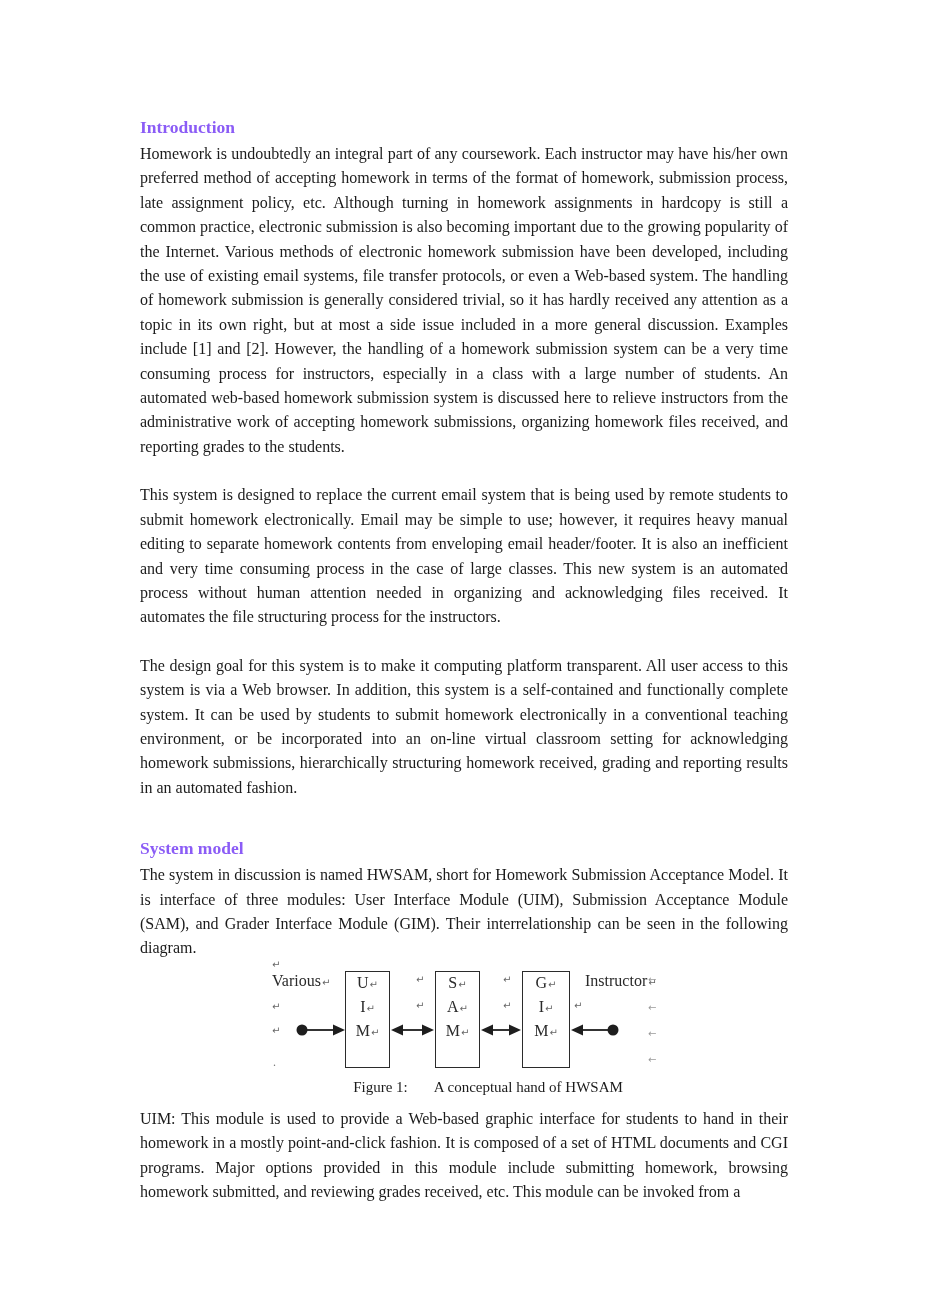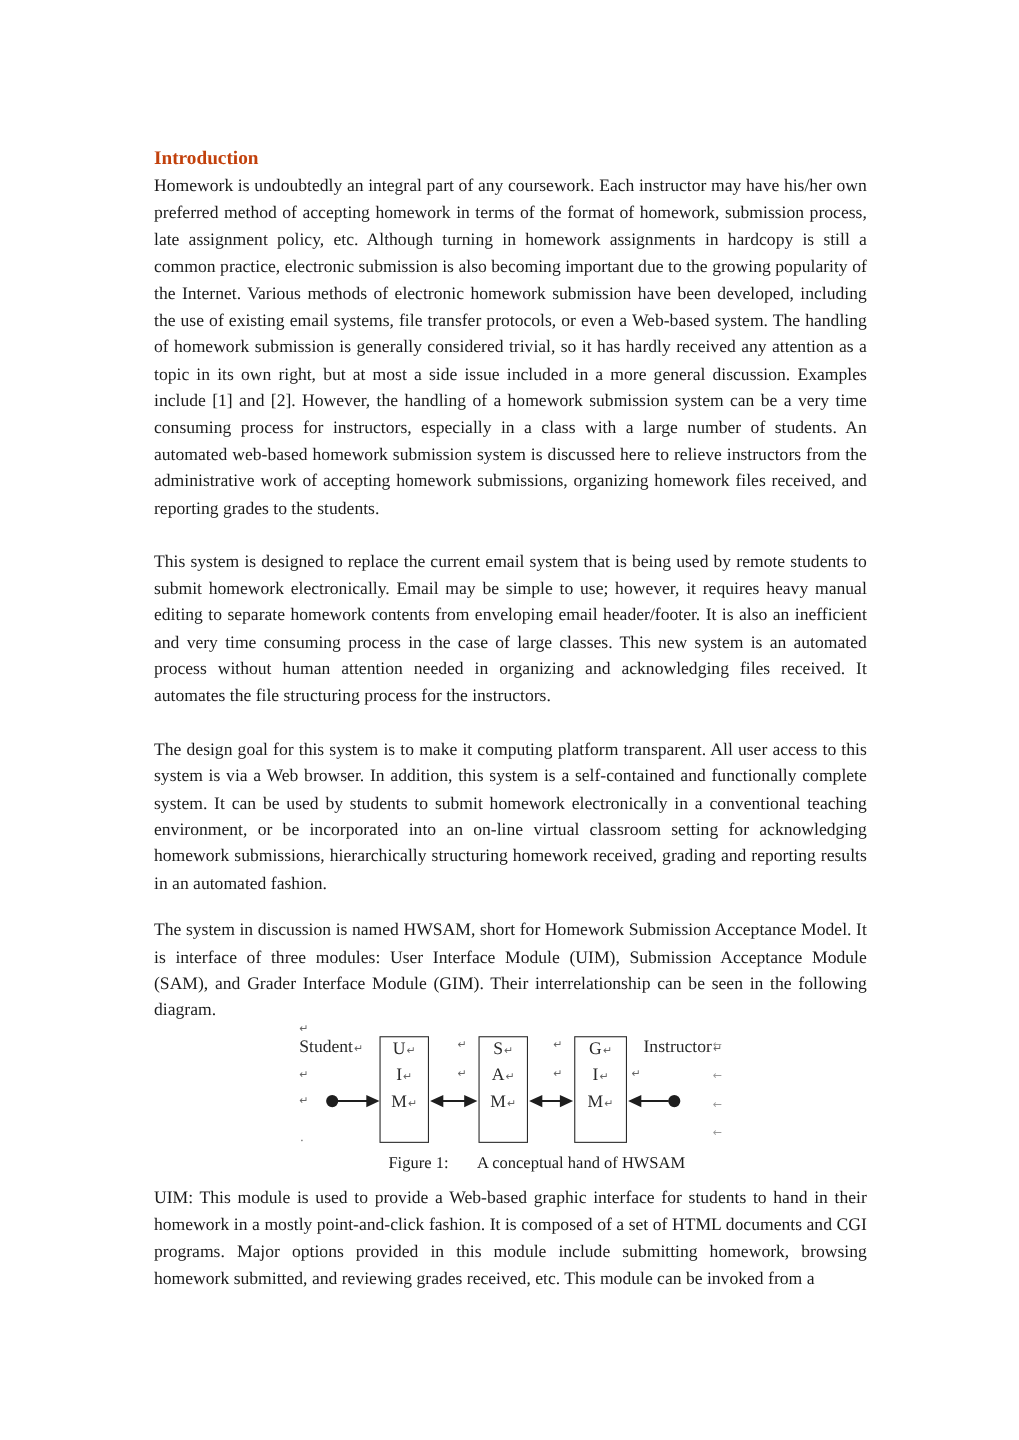--- a/index.html
+++ b/index.html
@@ -2,24 +2,24 @@
 <html><head>
 <meta charset="utf-8">
 <style>
   html,body{margin:0;padding:0;}
   body{
     width:926px;height:1309px;background:#ffffff;
     font-family:"Liberation Serif","DejaVu Serif",serif;color:#1b1b1b;
     overflow:hidden;position:relative;
   }
   .content{position:absolute;left:140px;top:115px;width:648px;}
-  h1.sec{font-size:17.5px;line-height:24px;margin:16px 0 3px 0;font-weight:bold;color:#c2410c;}
+  h1.sec{font-size:17.5px;line-height:24px;margin:0 0 3px 0;font-weight:bold;color:#8b5cf6;}
   h1.sec2{margin-top:0;}
   p.body{font-size:16px;line-height:24.4px;text-align:justify;margin:0 0 24px 0;}
-  p.body.tight{margin-bottom:18px;}
+  p.body.tight{margin-bottom:36px;}
   p.body.nomargin{margin-bottom:0;}
   p.body b{font-weight:normal;}
 
   
   .figure{position:relative;width:648px;height:115px;margin:-6px 0 0 0;}
   .fig-text{position:absolute;font-size:16px;line-height:17px;color:#2a2a2a;white-space:nowrap;}
   .mark{font-family:"DejaVu Sans",sans-serif;font-size:10px;color:#666;line-height:11px;}
   .mark.inline{margin-left:1px;vertical-align:baseline;}
   .mark.pos{position:absolute;}
   .mark.gray{color:#9a9a9a;}
@@ -41,30 +41,31 @@
 <div class="content">
 
   <h1 class="sec">Introduction</h1>
 
   <p class="body">Homework is undoubtedly an integral part of any coursework. Each instructor may have his/her own preferred method of accepting homework in terms of the format of homework, submission process, late assignment policy, etc. Although turning in homework assignments in hardcopy is still a common practice, electronic submission is also becoming important due to the growing popularity of the Internet. Various methods of electronic homework submission have been developed, including the use of existing email systems, file transfer protocols, or even a Web-based system. The handling of homework submission is generally considered trivial, so it has hardly received any attention as a topic in its own right, but at most a side issue included in a more general discussion. Examples include [1] and [2]. However, the handling of a homework submission system can be a very time consuming process for instructors, especially in a class with a large number of students. An automated web-based homework submission system is discussed here to relieve instructors from the administrative work of accepting homework submissions, organizing homework files received, and reporting grades to the students.</p>
 
   <p class="body">This system is designed to replace the current email system that is being used by remote students to submit homework electronically. Email may be simple to use; however, it requires heavy manual editing to separate homework contents from enveloping email header/footer. It is also an inefficient and very time consuming process in the case of large classes. This new system is an automated process without human attention needed in organizing and acknowledging files received. It automates the file structuring process for the instructors.</p>
 
   <p class="body tight">The design goal for this system is to make it computing platform transparent. All user access to this system is via a Web browser. In addition, this system is a self-contained and functionally complete system. It can be used by students to submit homework electronically in a conventional teaching environment, or be incorporated into an on-line virtual classroom setting for acknowledging homework submissions, hierarchically structuring homework received, grading and reporting results in an automated fashion.</p>
 
+  <h1 class="sec sec2">System model</h1>
 
   <p class="body nomargin">The system in discussion is named HWSAM, short for Homework Submission Acceptance Model. It is interface of three modules: User Interface Module (UIM), Submission Acceptance Module (SAM), and Grader Interface Module (GIM). Their interrelationship can be seen in the following diagram.</p>
 
   <div class="figure">
 
     <span class="mark pos" style="left:132px;top:4px;">↵</span>
     <span class="mark pos" style="left:132px;top:46px;">↵</span>
     <span class="mark pos" style="left:132px;top:70px;">↵</span>
 
-    <span class="fig-text" style="left:132px;top:17px;"><span>Student</span><span class="mark inline">↵</span></span>
+    <span class="fig-text" style="left:132px;top:17px;"><span>Various</span><span class="mark inline">↵</span></span>
 
     <svg class="arrow-layer" viewBox="0 0 648 115">
       <g>
         <circle cx="162" cy="75" r="5.5" fill="#1e1e1e"></circle>
         <line x1="167" y1="75" x2="196" y2="75" stroke="#1e1e1e" stroke-width="1.8"></line>
         <polygon points="205,75 193,69.5 193,80.5" fill="#1e1e1e"></polygon>
       </g>
       <g>
         <polygon points="251,75 263,69.5 263,80.5" fill="#1e1e1e"></polygon>
         <line x1="259" y1="75" x2="287" y2="75" stroke="#1e1e1e" stroke-width="1.8"></line>

